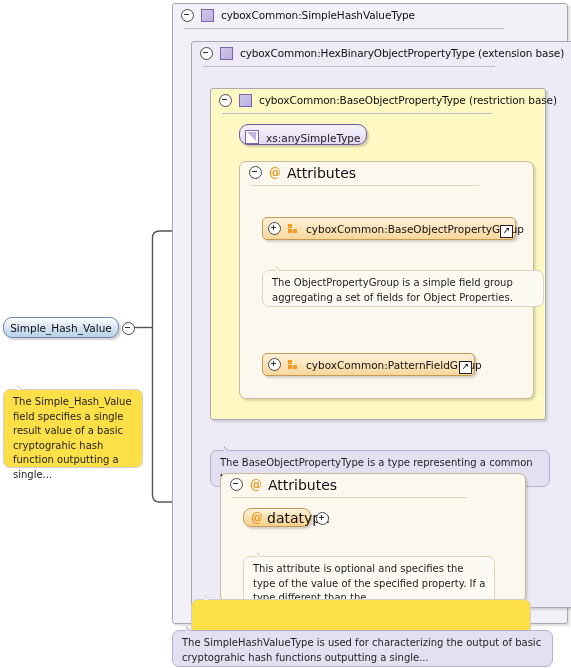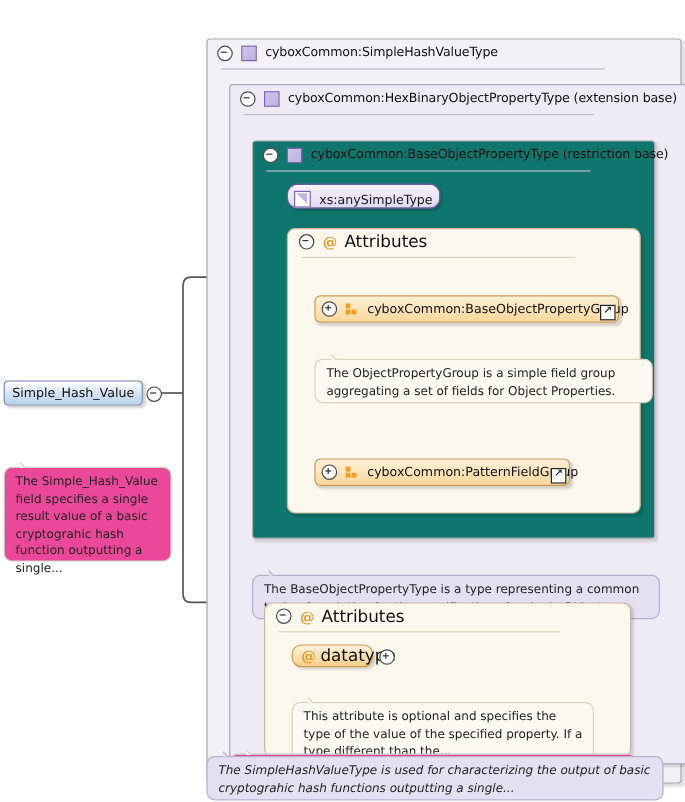--- a/index.html
+++ b/index.html
@@ -19,23 +19,23 @@
 
   
   .abs { position: absolute; box-sizing: border-box; }
 
   
   .ctype {
     border: 1px solid #a9a8b4;
     border-radius: 3px;
     box-shadow: 2px 2px 2px rgba(0,0,0,0.13);
   }
-  .ctype.l0 { background: #f3f1f8; margin-top: 29px; }
+  .ctype.l0 { background: #f3f1f8; }
   .ctype.l1 { background: #eeebf6; }
-  .ctype.l2 { background: #0f766e; }
+  .ctype.l2 { background: #fef9c3; }
 
   .ctype-head {
     position: relative;
     height: 22px;
     display: flex;
     align-items: center;
     padding-left: 8px;
   }
   .ctype-title {
     font-size: 10.5px;
@@ -241,27 +241,27 @@
     transform: rotate(45deg);
     transform-origin: 0 0;
   }
   
   .note.cream { background: #fdfaf3; border: 1px solid #ded2bc; }
   .note.cream .tip::after { background: #fdfaf3; border-left:1px solid #ded2bc; border-top:1px solid #ded2bc; }
   
   .note.lav { background: #e4e0f1; border: 1px solid #b6b0cf; }
   .note.lav .tip::after { background: #e4e0f1; border-left:1px solid #b6b0cf; border-top:1px solid #b6b0cf; }
   
-  .note.pale { background: #ec4899; border: 1px solid #cfcfcf; }
+  .note.pale { background: #fde047; border: 1px solid #cfcfcf; }
   .note.pale .tip::after { background: #fafafa; border-left:1px solid #cfcfcf; border-top:1px solid #cfcfcf; }
 
   
   .elem-pill {
     border: 1px solid #6f86a8;
-    border-radius: 4px;
+    border-radius: 9px;
     background: linear-gradient(to bottom,#ffffff 0%,#d2e2f2 55%,#b9d2ea 100%);
     display: flex;
     align-items: center;
     justify-content: center;
     box-shadow: 2px 2px 2px rgba(0,0,0,0.18);
   }
   .elem-pill .lbl {
     font-size: 10.5px;
     color: #101010;
     white-space: nowrap;
@@ -372,21 +372,21 @@
         <span>This attribute is optional and specifies the type of the value of the specified property. If a type different than the...</span>
       </div>
     </div>
   </div>
 
   <div class="abs note pale" style="left:18px; top:573px; width:340px; height:37px;">
     <span class="tip"></span>
   </div>
 </div>
 
-<div class="abs note lav" style="left:172px; top:630px; width:381px; height:37px;font-style:italic;">
+<div class="abs note lav" style="left:172px; top:630px; width:381px; height:37px;">
   <span class="tip"></span>
   <span>The SimpleHashValueType is used for characterizing the output of basic cryptograhic hash functions outputting a single...</span>
 </div>
 
 <div class="abs elem-pill" style="left:3px; top:317px; width:116px; height:21px;">
   <span class="lbl">Simple_Hash_Value</span>
 </div>
 <div class="abs" style="left:122px; top:322px;">
   <span class="marker"></span>
 </div>

